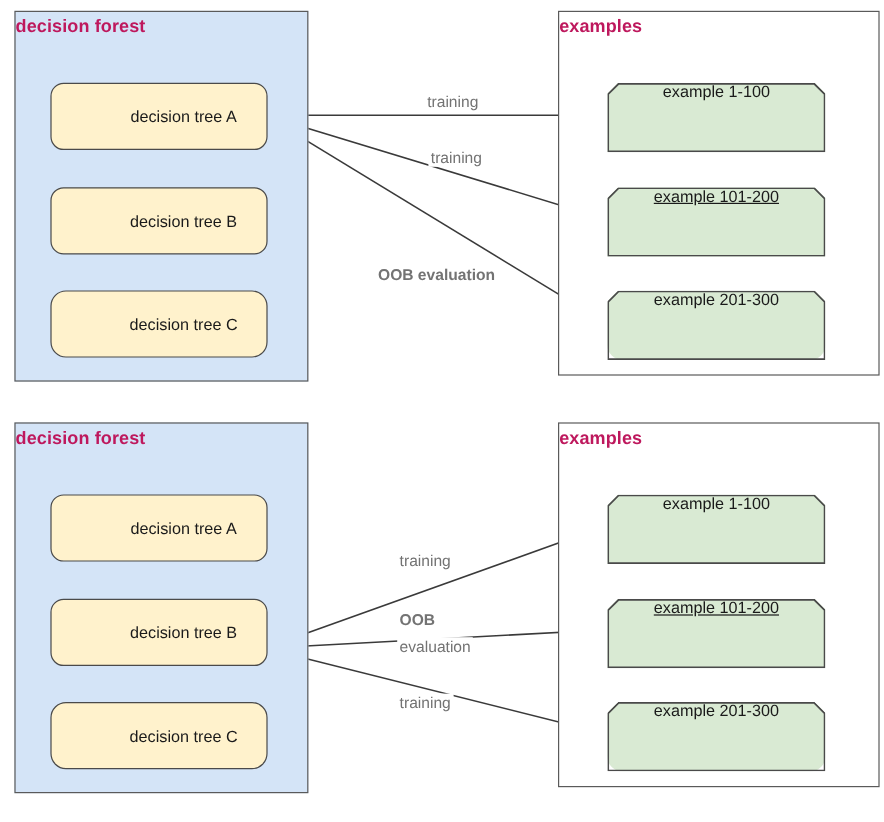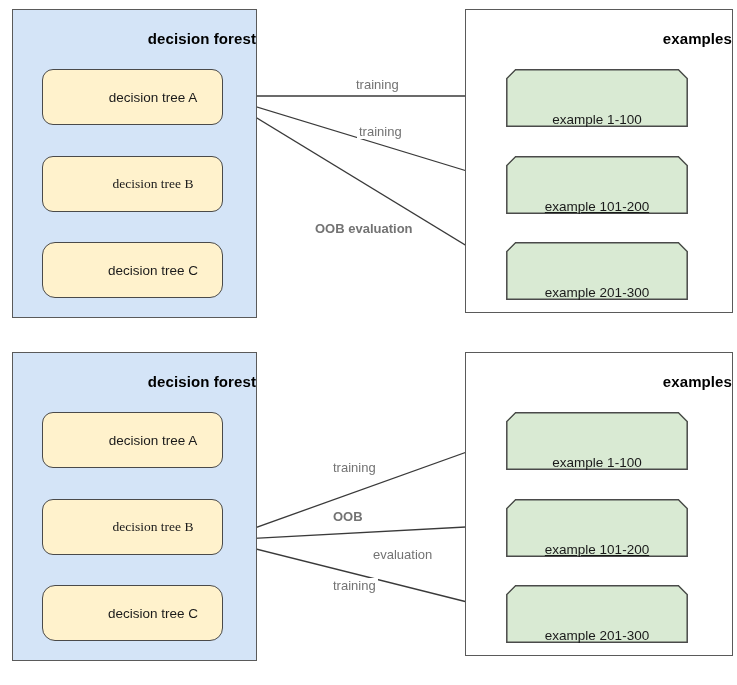--- a/index.html
+++ b/index.html
@@ -40,71 +40,71 @@
     width: 268px;
     height: 304px;
     background: #ffffff;
     border: 1.5px solid #5a5a5a;
     box-sizing: border-box;
   }
   .panel-title {
     position: absolute;
     left: 0;
     right: 0;
-    top: 20px;
-    text-align: right;
+    top: 4px;
+    text-align: left;
     font-size: 15px;
     font-weight: bold;
-    color: #000000;
+    color: #be185d;
     letter-spacing: 0.1px;
   }
 
   .tree-node {
     position: absolute;
     left: 29px;
     width: 181px;
     height: 56px;
     background: #fff2cc;
     border: 1.5px solid #4a4a4a;
     border-radius: 11px;
     box-sizing: border-box;
     display: flex;
     align-items: center;
     justify-content: center;
     font-size: 13.5px;
     color: #1a1a1a;
     padding-left: 41px;
   }
   .tree-node.n0 { top: 59px; }
-  .tree-node.n1 { top: 146px; font-family: Liberation Serif, serif; }
+  .tree-node.n1 { top: 146px; }
   .tree-node.n2 { top: 232px; border-radius: 13px; }
 
   .example-node {
     position: absolute;
     left: 40px;
     width: 182px;
     height: 58px;
     background: #d9ead3;
     box-sizing: border-box;
     display: flex;
-    align-items: flex-end;
+    align-items: flex-start;
     justify-content: center;
     font-size: 13.5px;
     color: #1a1a1a;
     clip-path: polygon(0 9px, 9px 0, calc(100% - 9px) 0, 100% 9px, 100% 100%, 0 100%);
   }
   .example-node .edge {
     position: absolute;
     left: 0; top: 0; right: 0; bottom: 0;
     pointer-events: none;
   }
   .example-node .label { position: relative; z-index: 2; }
   .example-node.e0 { top: 59px; }
   .example-node.e1 { top: 146px; text-decoration: underline; }
-  .example-node.e2 { top: 232px; }
+  .example-node.e2 { top: 232px; border-radius: 13px; }
 
   .edges-svg {
     position: absolute;
     left: 0;
     top: 0;
     width: 737px;
     height: 343px;
     pointer-events: none;
   }
   .edge-label {
@@ -216,15 +216,15 @@
     <div class="example-node e2">
       <svg class="edge" viewBox="0 0 182 58" preserveAspectRatio="none">
         <path d="M0.8,9.5 L9.5,0.8 L172.5,0.8 L181.2,9.5 L181.2,57.2 L0.8,57.2 Z" fill="none" stroke="#4a4a4a" stroke-width="1.5"></path>
       </svg>
       <span class="label">example 201-300</span>
     </div>
   </div>
 
   <div class="edge-label" style="left:331px; top:117px;">training</div>
   <div class="edge-label" style="left:331px; top:166px;font-weight:bold;">OOB</div>
-  <div class="edge-label" style="left:331px; top:204px;margin-left:40px;">evaluation</div>
+  <div class="edge-label" style="left:331px; top:188px;">evaluation</div>
   <div class="edge-label" style="left:331px; top:235px;">training</div>
 </div>
 
 </body></html>

